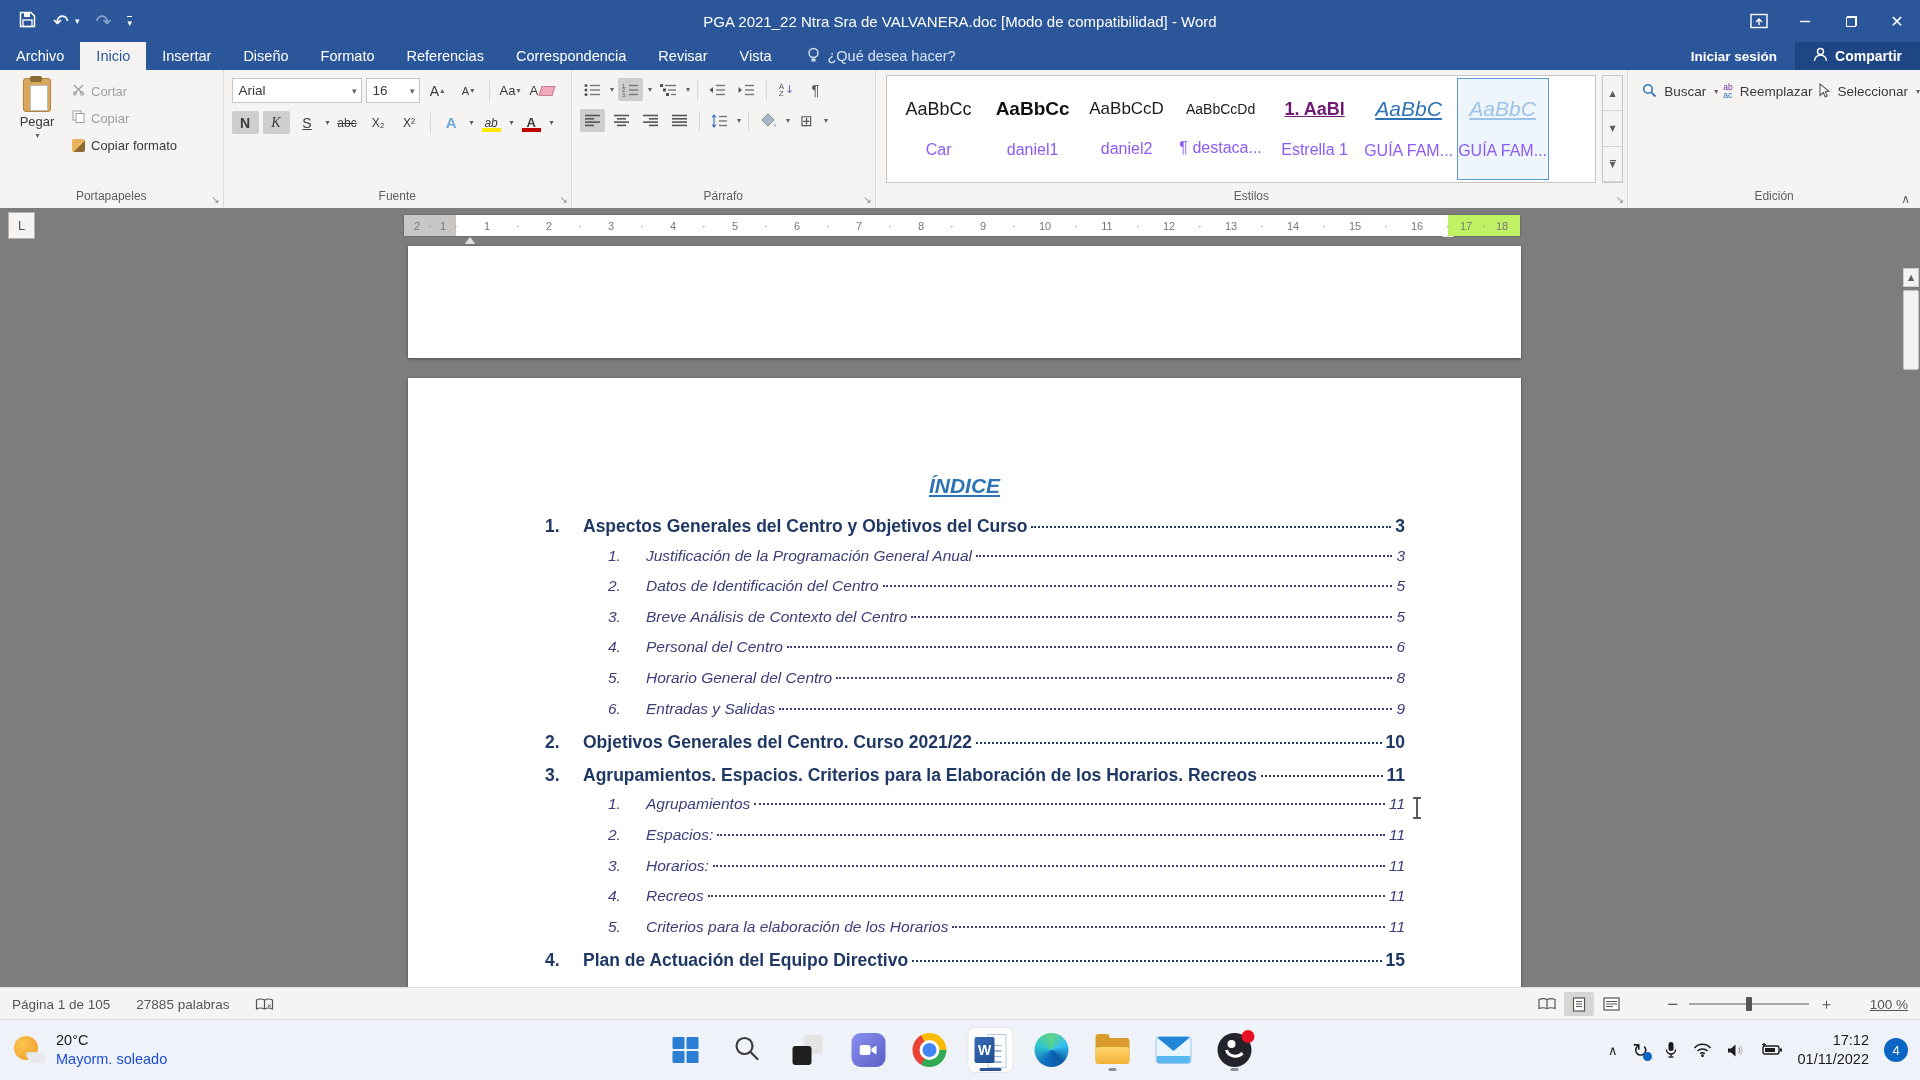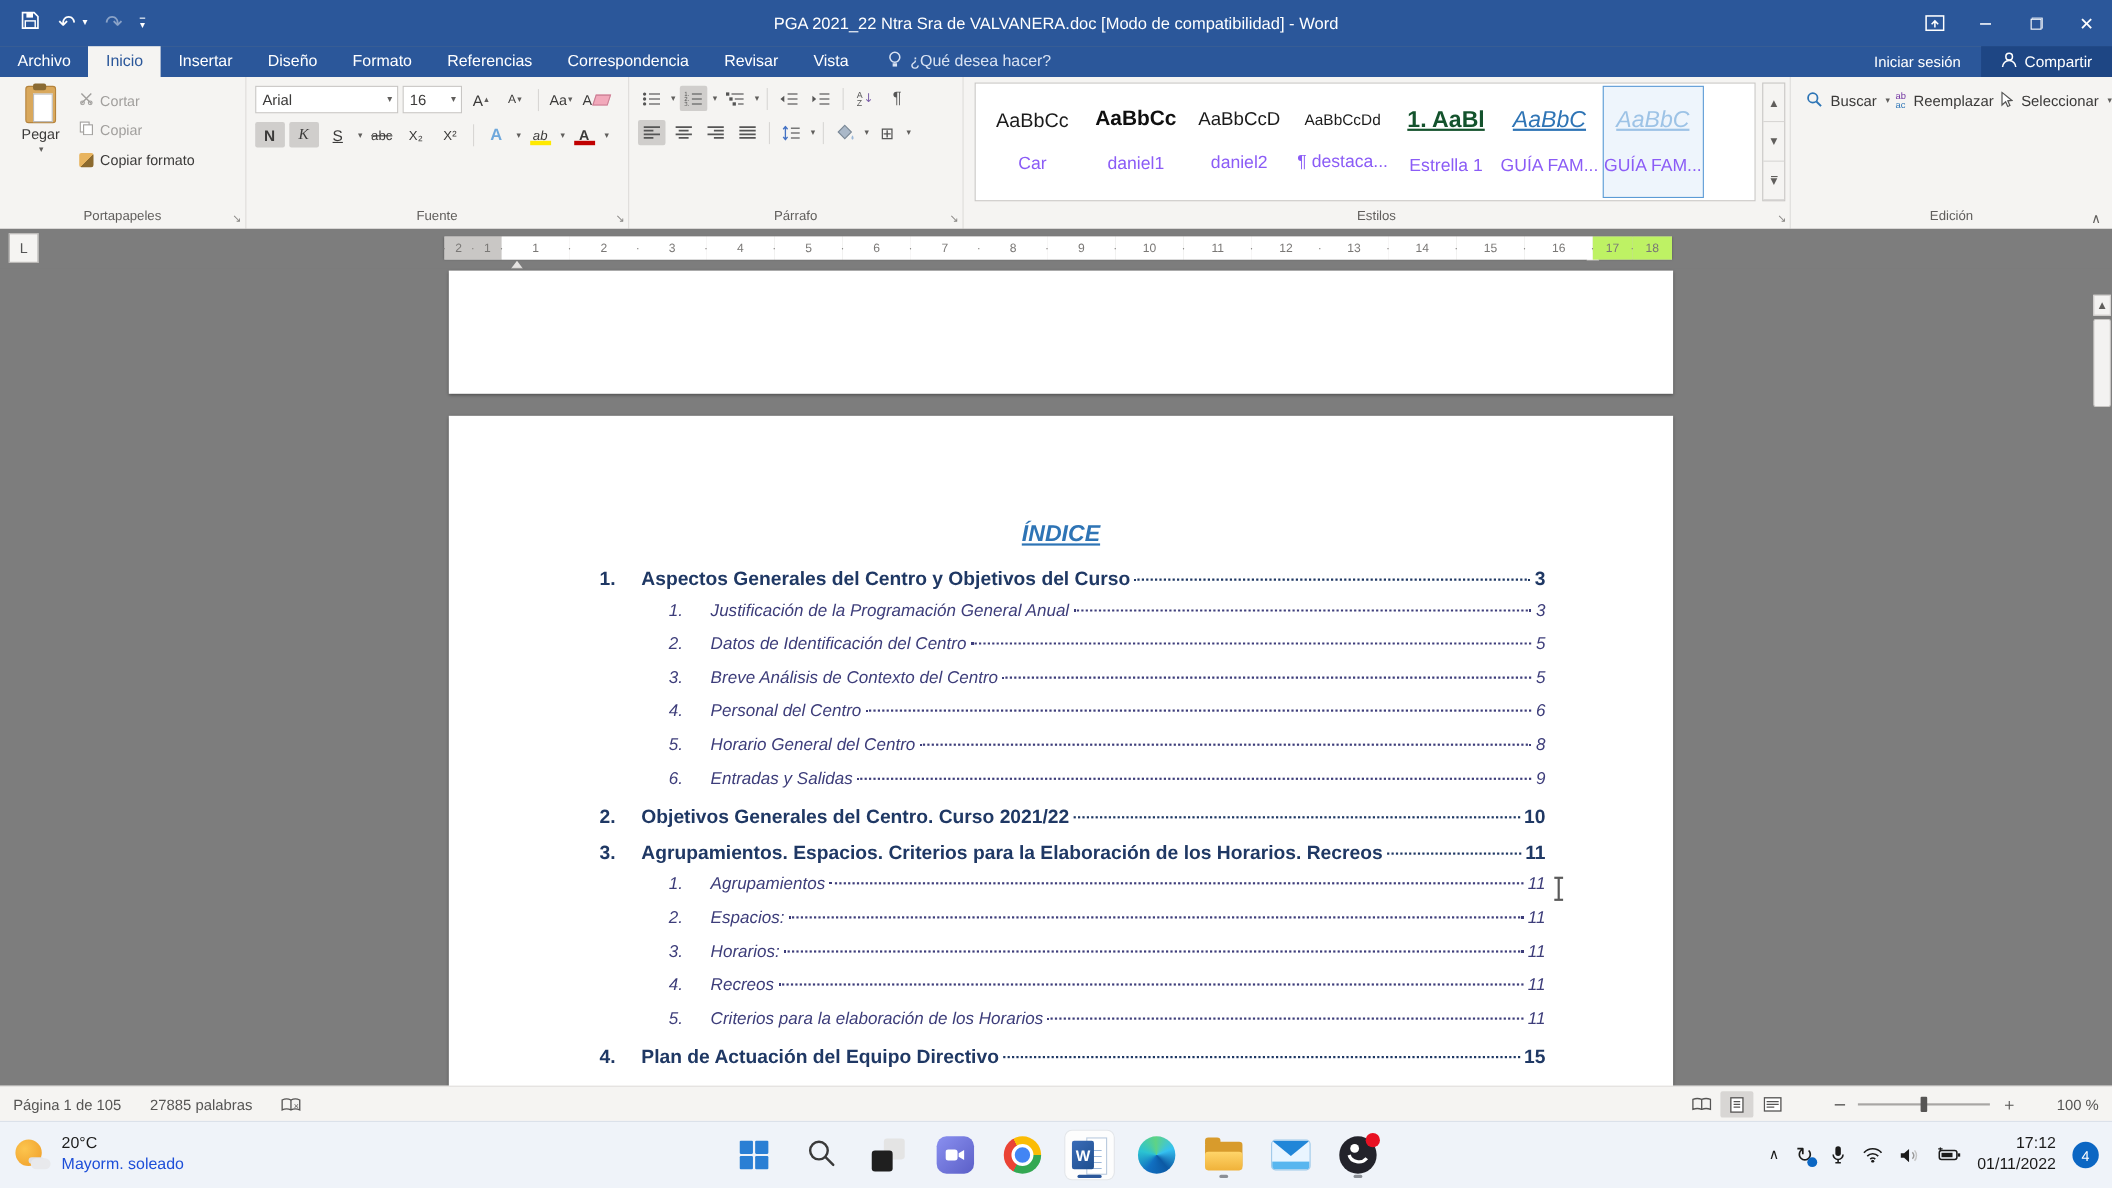--- a/index.html
+++ b/index.html
@@ -21,21 +21,21 @@
   .restore-glyph i{position:absolute;border:1.4px solid #fff;width:8px;height:8px;display:block;}
   .restore-glyph i.b{left:0;bottom:0;background:#2b579a;}
   .restore-glyph i.t{right:0;top:0;}
 
   
   .tabrow{position:absolute;top:42px;left:0;right:0;height:28px;background:#2b579a;
           display:flex;align-items:stretch;color:#fff;font-size:14.5px;}
   .tab{display:flex;align-items:center;padding:0 16px;cursor:default;}
   .tab.active{background:#f5f4f2;color:#2b579a;}
   .tellme{display:flex;align-items:center;gap:7px;margin-left:20px;color:#d8e2f2;}
-  .tabrow-right{margin-left:auto;display:flex;align-items:stretch;}
+  .tabrow-right{margin-left:auto;display:flex;align-items:stretch;font-weight:bold;}
   .signin{display:flex;align-items:center;padding:0 18px;font-size:13.5px;}
   .share{display:flex;align-items:center;gap:7px;background:#1e4684;padding:0 18px;font-size:14px;}
 
   
   .ribbon{position:absolute;top:70px;left:0;right:0;height:138px;background:#f5f4f2;
           border-bottom:1px solid #cfcdcb;display:flex;color:#3b3a39;font-size:13px;}
   .grp{position:relative;display:flex;flex-direction:column;border-right:1px solid #dedcda;}
   .grp-name{height:21px;line-height:19px;text-align:center;font-size:12px;color:#605e5c;}
   .launcher{position:absolute;right:3px;bottom:3px;font-size:10px;color:#8a8886;font-family:"DejaVu Sans",sans-serif;}
   .collapse-ribbon{position:absolute;right:10px;bottom:2px;font-size:12px;color:#605e5c;}
@@ -81,21 +81,21 @@
   .grp.styles{width:770px;}
   .styles-body{flex:1;display:flex;align-items:stretch;padding:5px 4px 4px 10px;gap:6px;}
   .styles-box{flex:1;background:#fff;border:1px solid #c8c6c4;display:flex;align-items:stretch;padding:2px 6px;gap:2px;}
   .style-item{width:90px;display:flex;flex-direction:column;align-items:center;justify-content:center;gap:3px;border:1px solid transparent;text-align:center;}
   .style-item .sample{white-space:nowrap;line-height:1;}
   .style-item .sname{font-size:16px;color:#8b5cf6;white-space:nowrap;margin-top:20px;}
   .st0 .sample{font-size:18px;color:#1b1b1b;}
   .st1 .sample{font-size:19px;font-weight:bold;color:#101010;}
   .st2 .sample{font-size:17px;color:#1b1b1b;}
   .st3 .sample{font-size:14px;color:#1b1b1b;}
-  .st4 .sample{font-size:21px;font-weight:bold;color:#14532d;text-decoration:underline;}
+  .st4 .sample{font-size:18px;font-weight:bold;color:#701a75;text-decoration:underline;}
   .st5 .sample{font-size:21px;font-style:italic;color:#2e74b5;text-decoration:underline;}
   .st6{border:1px solid #5b9bd5;background:#eef5fc;}
   .st6 .sample{font-size:21px;font-style:italic;color:#9dc3e6;text-decoration:underline;}
   .styles-scroll{width:19px;display:flex;flex-direction:column;border:1px solid #c8c6c4;background:#f5f4f2;}
   .styles-scroll div{flex:1;display:flex;align-items:center;justify-content:center;font-size:8px;color:#605e5c;border-bottom:1px solid #d8d6d4;font-family:"DejaVu Sans",sans-serif;}
   .styles-scroll .more b{display:block;border-top:1.5px solid #605e5c;font-size:8px;line-height:7px;font-weight:normal;}
 
   
   .grp.edit{flex:1;border-right:none;}
   .edit-body{flex:1;display:flex;flex-direction:row;gap:5px;padding:10px 0 0 14px;}
@@ -150,21 +150,21 @@
              border-top:1px solid #e1dfdd;display:flex;align-items:center;padding:0 12px;
              font-size:13.5px;color:#565554;gap:26px;}
   .spell{position:relative;display:flex;align-items:center;}
   .views{margin-left:auto;display:flex;gap:2px;}
   .view-btn{width:30px;height:24px;display:flex;align-items:center;justify-content:center;border-radius:2px;}
   .view-btn.active{background:#d8d6d4;}
   .zslider{display:flex;align-items:center;gap:10px;margin-left:14px;}
   .zslider .sign{font-size:15px;color:#565554;font-family:"DejaVu Sans",sans-serif;}
   .ztrack{position:relative;width:120px;height:2px;background:#a8a6a4;}
   .zthumb{position:absolute;left:50%;top:-6px;transform:translateX(-50%);width:6px;height:14px;background:#565554;border-radius:1px;}
-  .zlabel{width:48px;text-align:right;}
+  .zlabel{width:48px;text-align:right;text-decoration:underline;}
 
   
   .taskbar{position:absolute;left:0;right:0;bottom:0;height:60px;background:#eff3f9;
            border-top:1px solid #dbe1ea;display:flex;align-items:center;color:#1b1b1b;}
   .weather{display:flex;align-items:center;gap:10px;padding-left:12px;width:300px;}
   .wicon{position:relative;width:34px;height:34px;}
   .wicon .sun{position:absolute;left:2px;top:3px;width:24px;height:24px;border-radius:50%;
               background:radial-gradient(circle at 35% 35%,#fcc54e,#ef9c28);}
   .wicon .cloud{position:absolute;right:0;bottom:4px;width:18px;height:10px;border-radius:8px;
                 background:#e8e9ec;box-shadow:-4px -3px 0 -2px #dfe1e6;}

